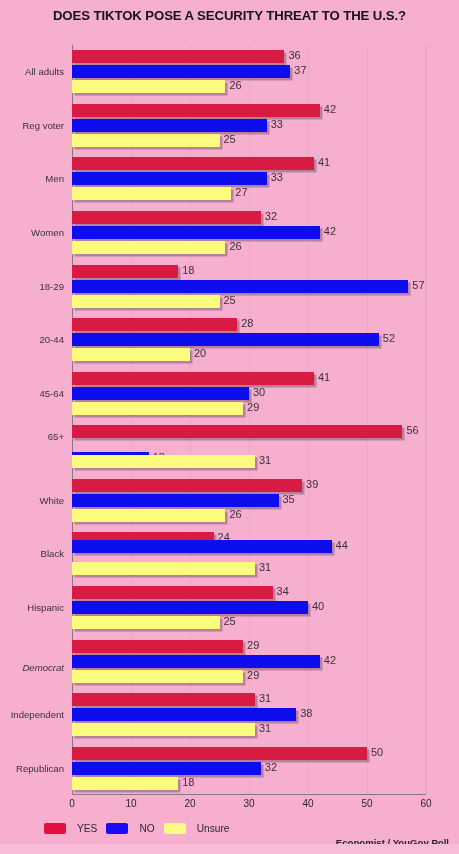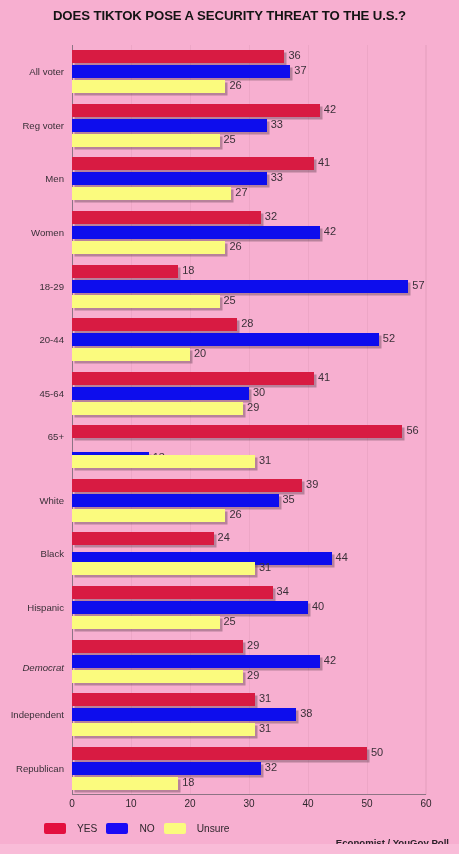--- a/index.html
+++ b/index.html
@@ -203,21 +203,21 @@
         <div class="gridline" style="left: 177px;"></div>
         <div class="gridline" style="left: 236px;"></div>
         <div class="gridline" style="left: 295px;"></div>
         <div class="gridline" style="left: 354px;"></div>
       </div>
     <div id="axis-y"></div>
     <div id="plot-right-edge"></div>
     <div id="axis-x"></div>
     <div id="groups">
         <div class="group" style="top: 0px; height: 53.5714px;">
-          <div class="cat-label" style="top: 21.2857px;">All voter</div>
+          <div class="cat-label" style="top: 21.2857px;">All adults</div>
           <div class="bar-row" style="top: 5.28571px;">
             <div class="bar yes" style="width: 212.4px;"></div>
             <div class="bar-value" style="left: 216.4px;">36</div>
           </div>
           <div class="bar-row" style="top: 20.2857px;">
             <div class="bar no" style="width: 218.3px;"></div>
             <div class="bar-value" style="left: 222.3px;">37</div>
           </div>
           <div class="bar-row" style="top: 35.2857px;">
             <div class="bar unsure" style="width: 153.4px;"></div>
@@ -343,21 +343,21 @@
             <div class="bar unsure" style="width: 153.4px;"></div>
             <div class="bar-value" style="left: 157.4px;">26</div>
           </div>
         </div>
         <div class="group" style="top: 482.143px; height: 53.5714px;">
           <div class="cat-label" style="top: 21.2857px;">Black</div>
           <div class="bar-row" style="top: 5.28571px;">
             <div class="bar yes" style="width: 141.6px;"></div>
             <div class="bar-value" style="left: 145.6px;">24</div>
           </div>
-          <div class="bar-row" style="top: 25px;">
+          <div class="bar-row" style="top: 13px;">
             <div class="bar no" style="width: 259.6px;"></div>
             <div class="bar-value" style="left: 263.6px;">44</div>
           </div>
           <div class="bar-row" style="top: 35.2857px;">
             <div class="bar unsure" style="width: 182.9px;"></div>
             <div class="bar-value" style="left: 186.9px;">31</div>
           </div>
         </div>
         <div class="group" style="top: 535.714px; height: 53.5714px;">
           <div class="cat-label" style="top: 21.2857px;">Hispanic</div>

